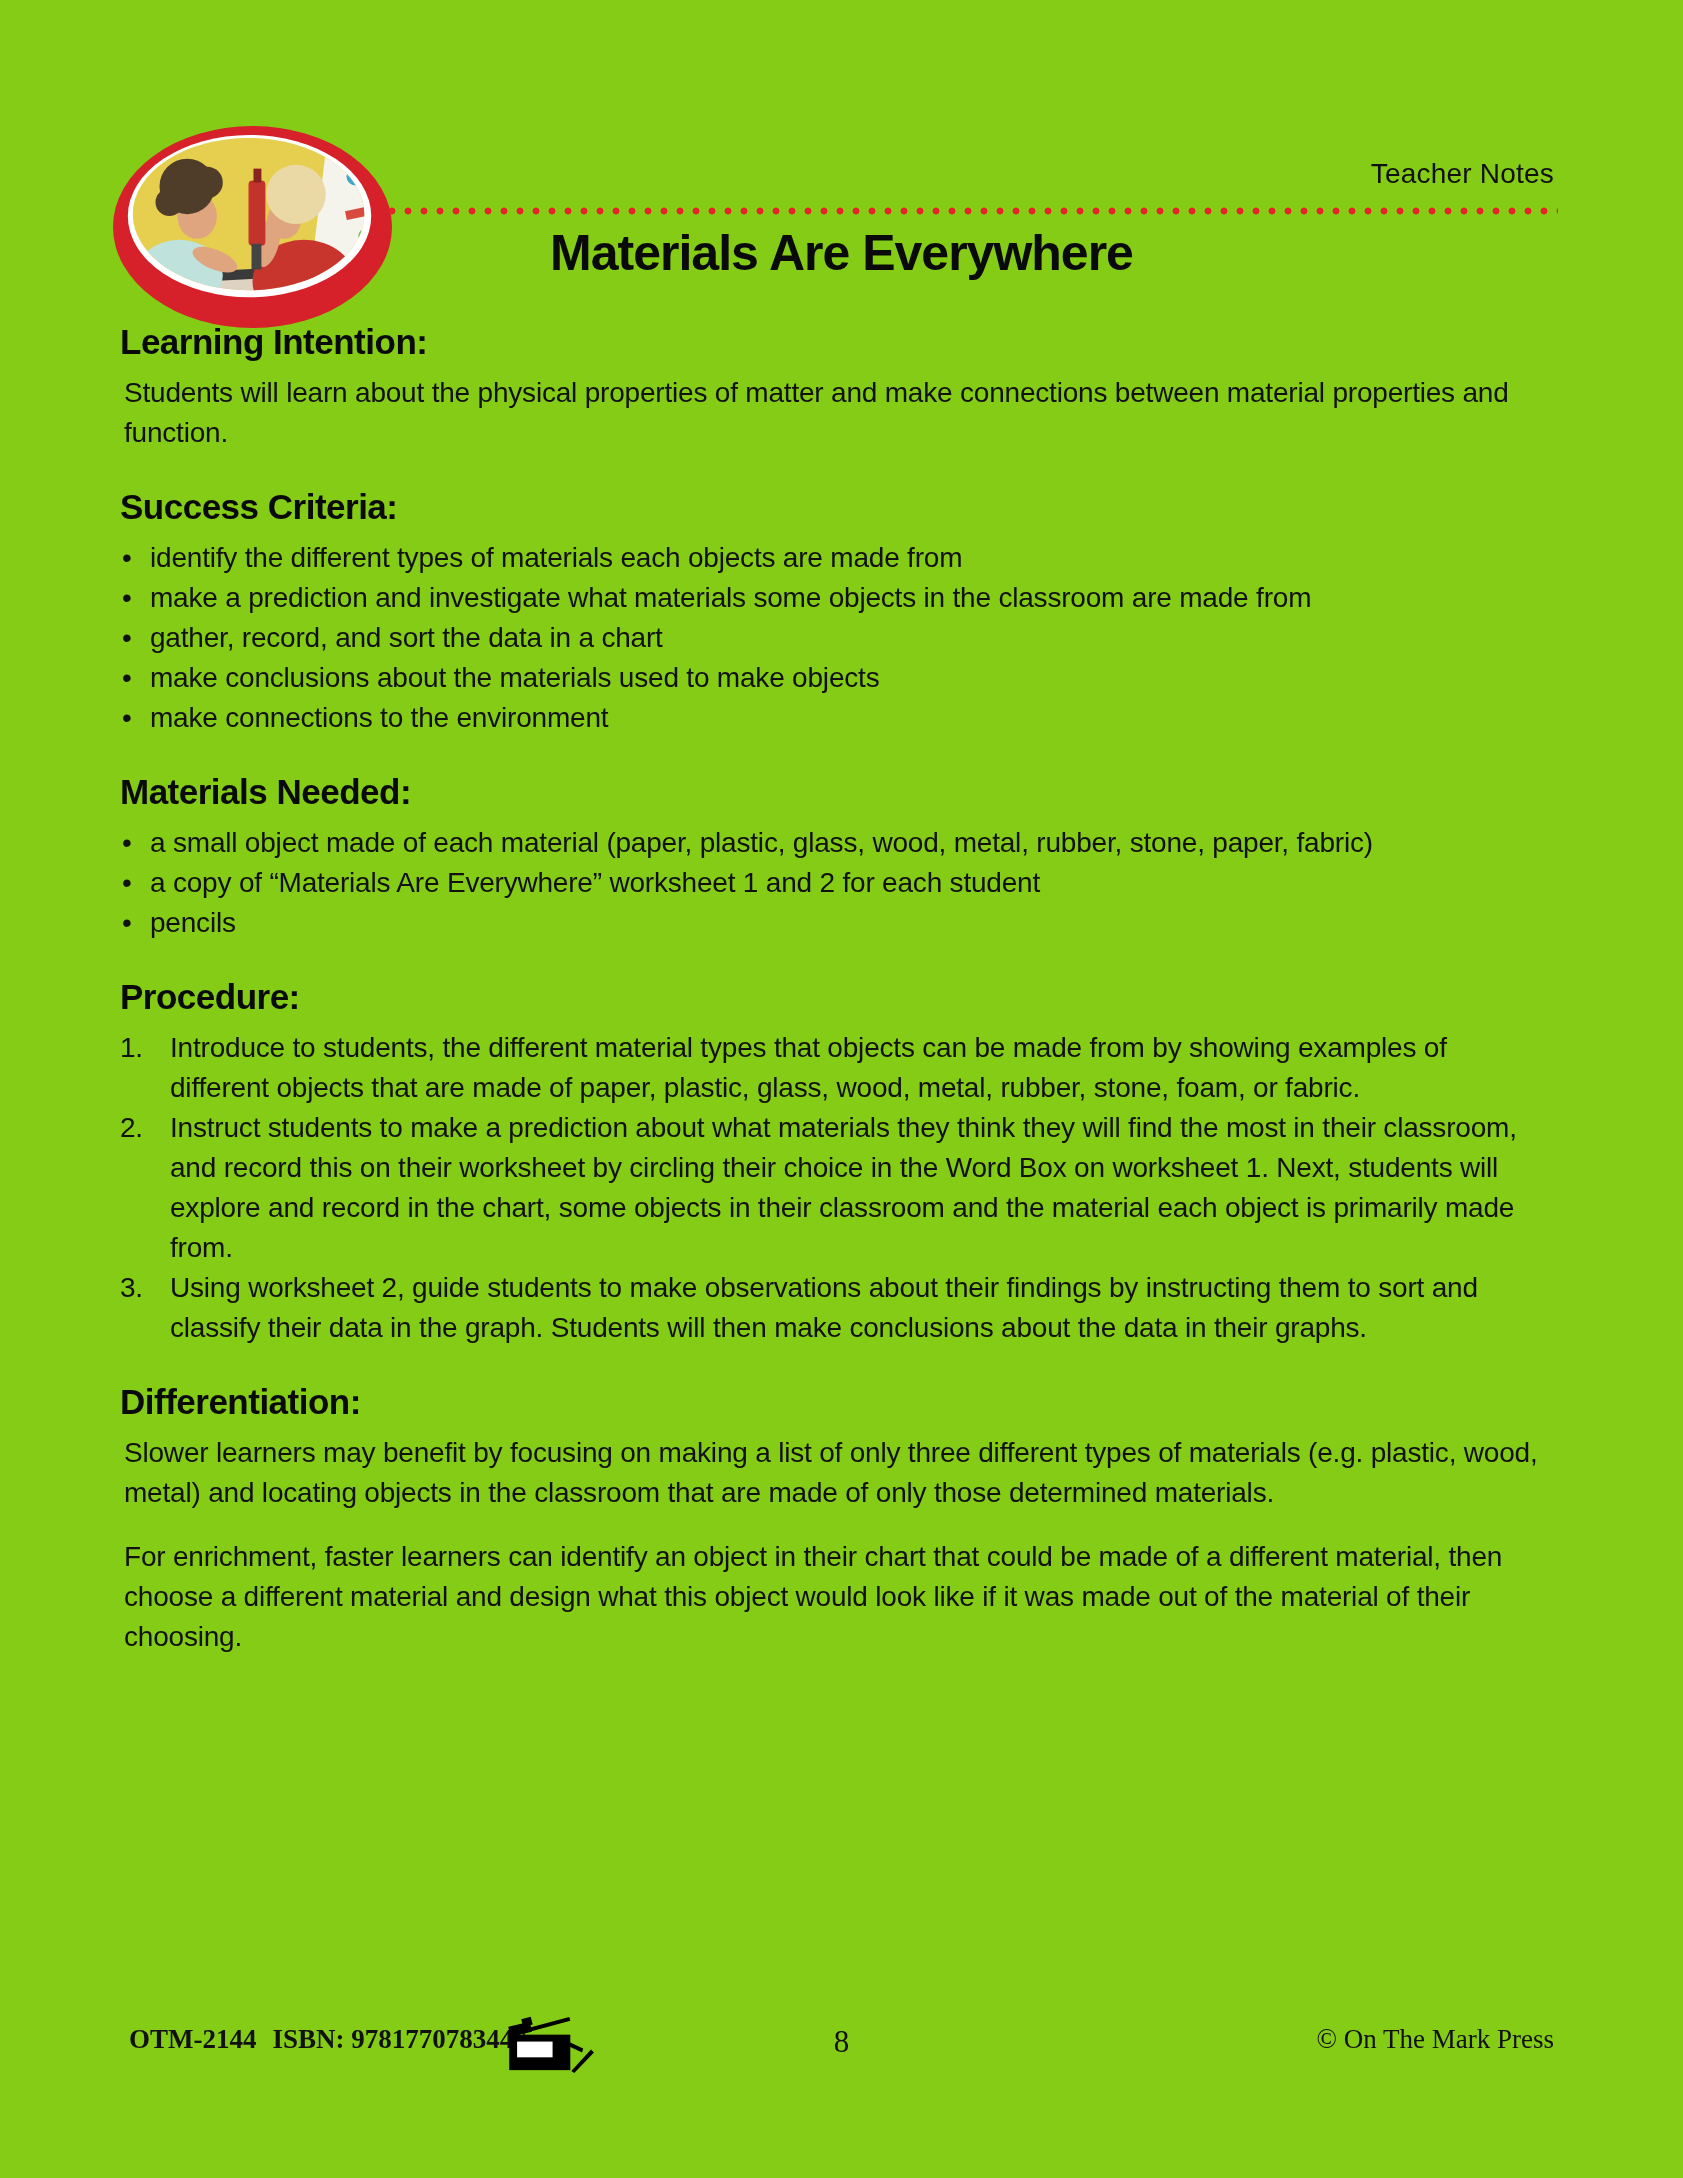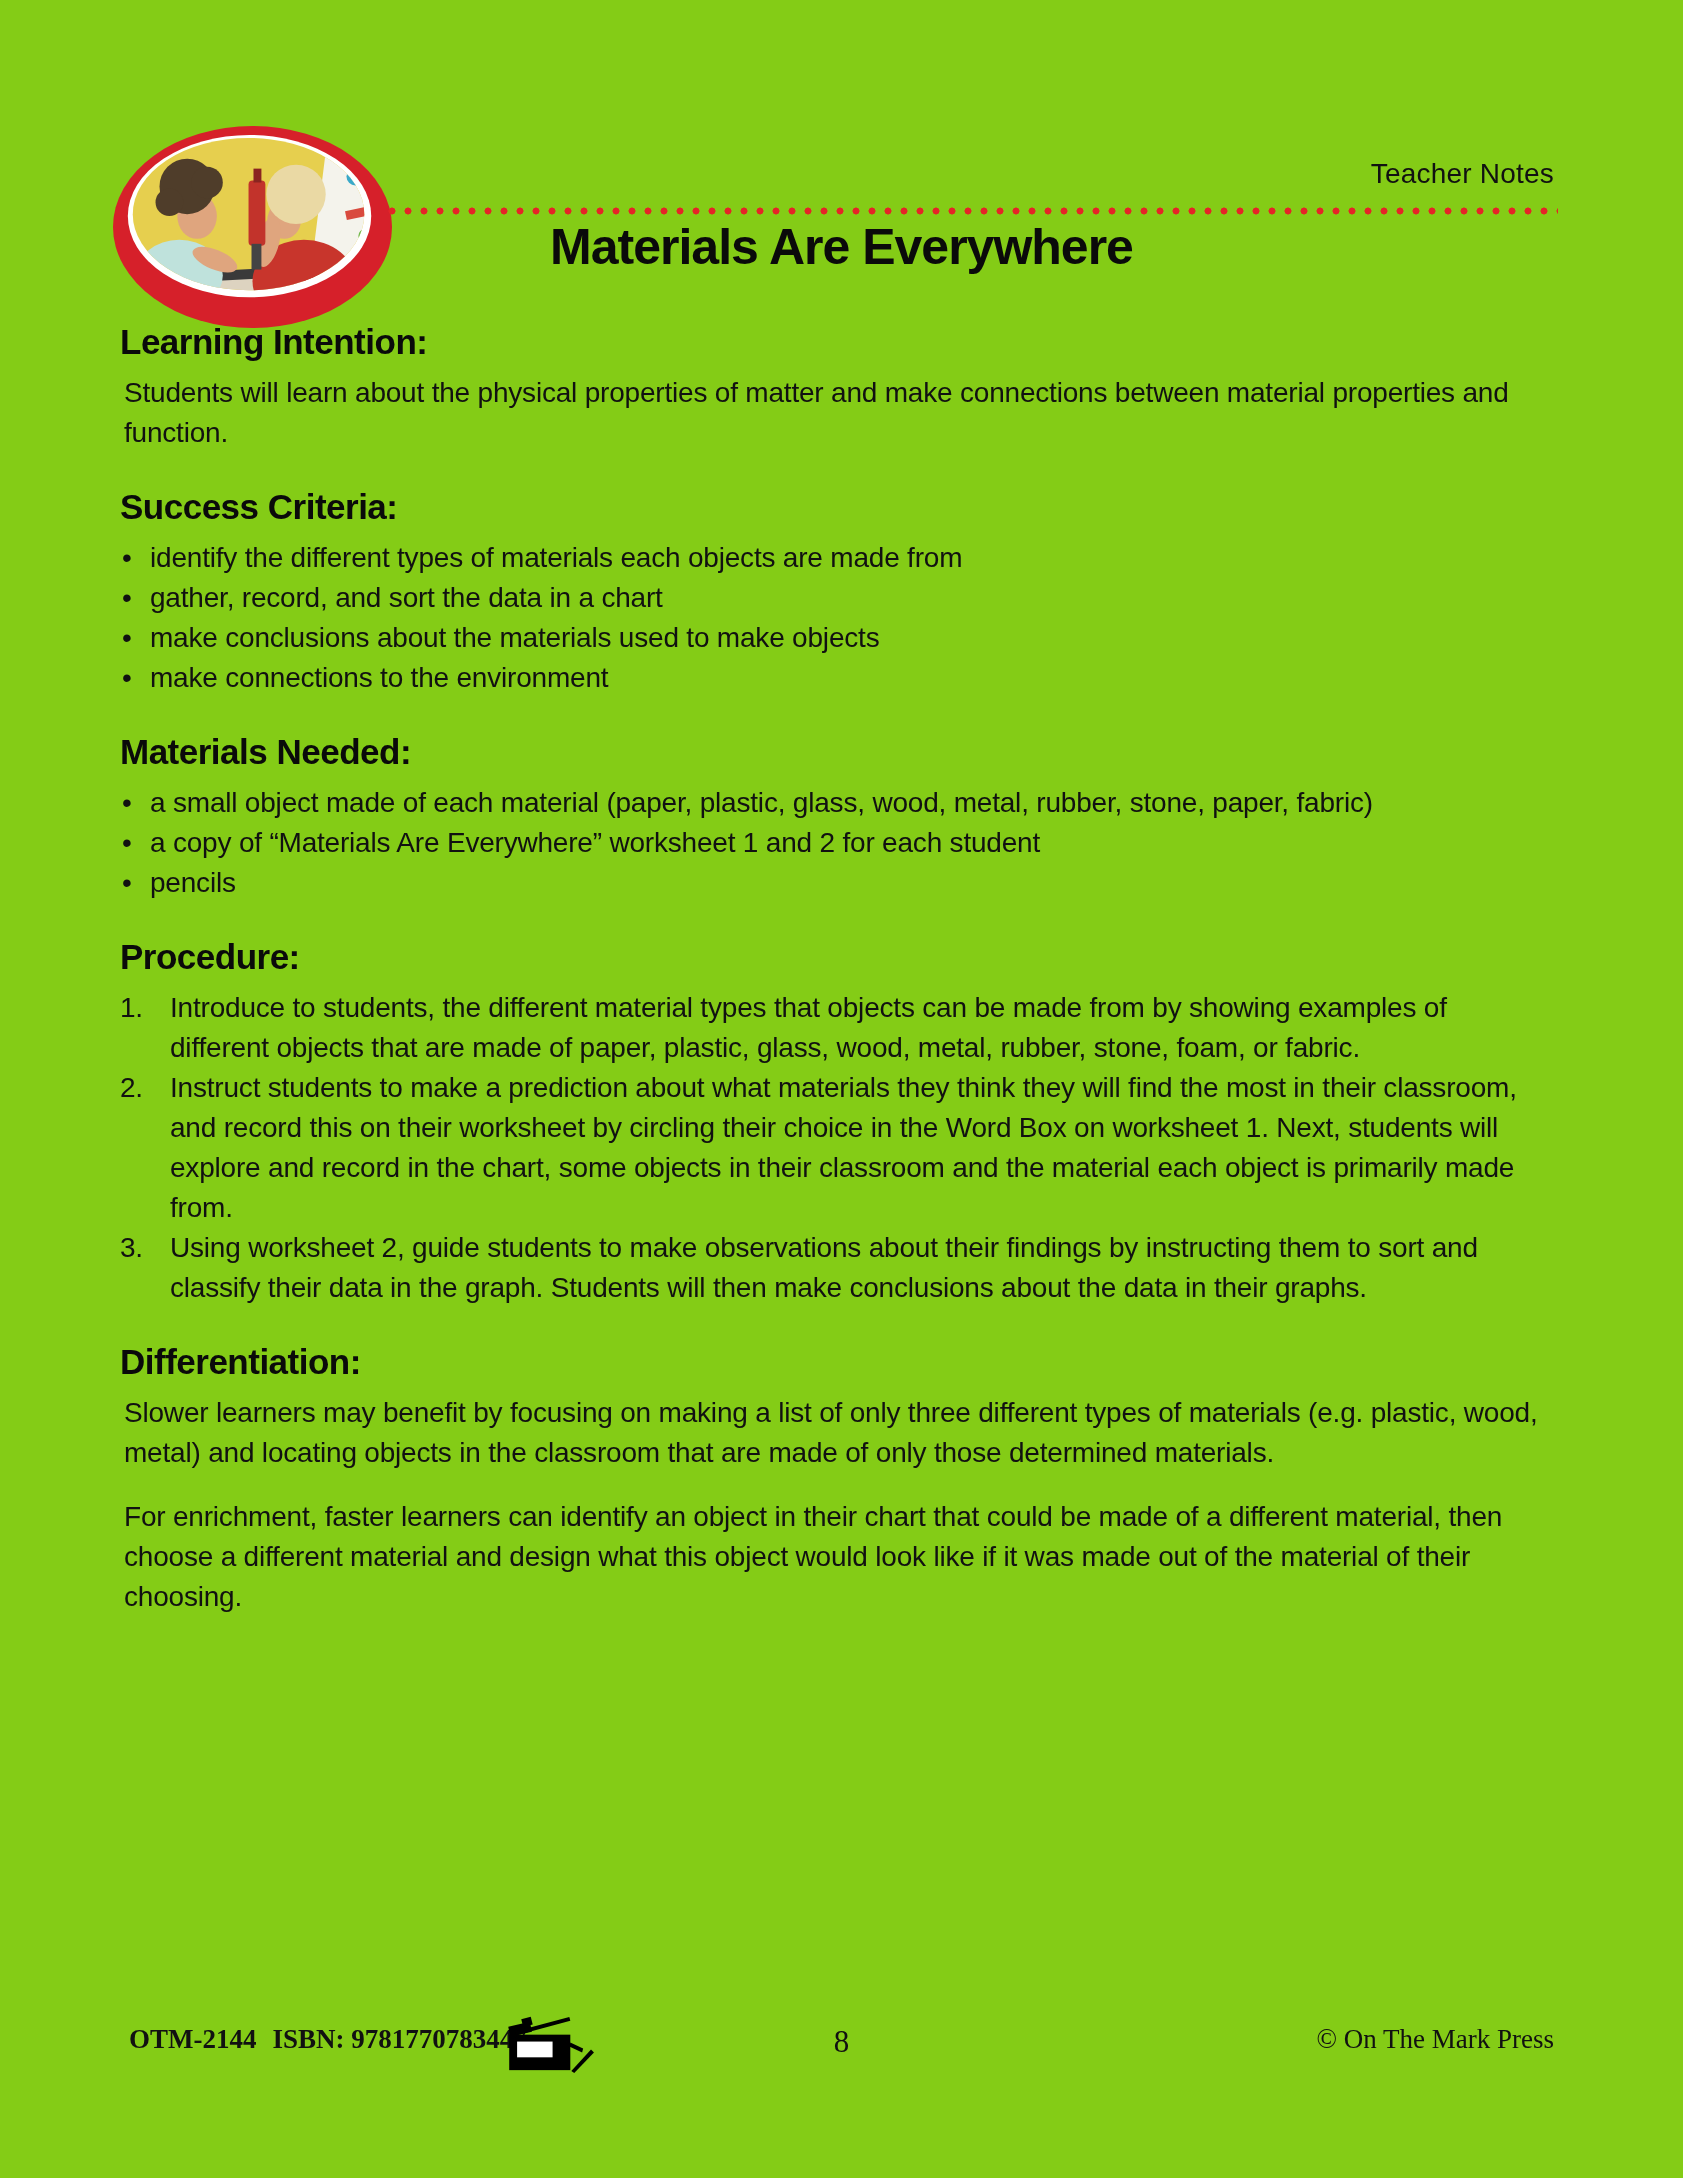--- a/index.html
+++ b/index.html
@@ -37,21 +37,21 @@
     top: 206px;
     width: 1174px;
     height: 10px;
     background-image: radial-gradient(circle, var(--dot-red, #e42527) 3.2px, rgba(0,0,0,0) 3.8px);
     background-size: 16px 10px;
     background-repeat: repeat-x;
     background-position: left center;
   }
   .page-title {
     position: absolute;
-    top: 218px;
+    top: 224px;
     left: 0;
     width: 100%;
     text-align: center;
     font-size: 50px;
     font-weight: 700;
     letter-spacing: -1px;
     color: #0a0a0a;
   }
 
   
@@ -186,20 +186,21 @@
 
     <section class="section">
       <h2>Learning Intention:</h2>
       <p>Students will learn about the physical properties of matter and make connections between material properties and function.</p>
     </section>
 
     <section class="section">
       <h2>Success Criteria:</h2>
       <ul class="bullets">
         <li>identify the different types of materials each objects are made from</li>
+        <li>make a prediction and investigate what materials some objects in the classroom are made from</li>
         <li>gather, record, and sort the data in a chart</li>
         <li>make conclusions about the materials used to make objects</li>
         <li>make connections to the environment</li>
       </ul>
     </section>
 
     <section class="section">
       <h2>Materials Needed:</h2>
       <ul class="bullets">
         <li>a small object made of each material (paper, plastic, glass, wood, metal, rubber, stone, paper, fabric)</li>

